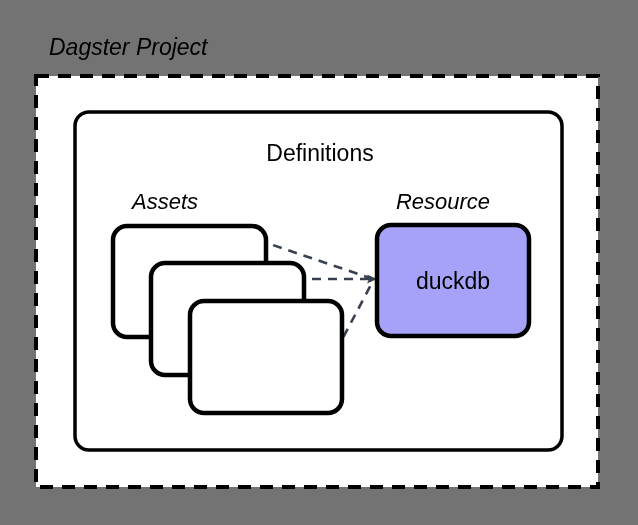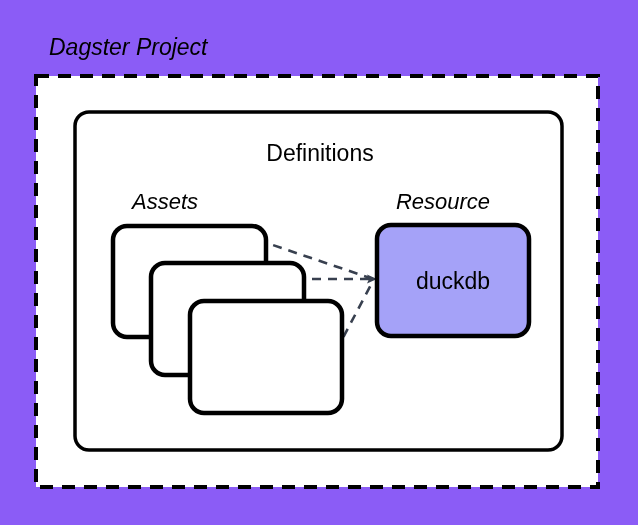--- a/index.html
+++ b/index.html
@@ -9,21 +9,21 @@
     background: #ffffff;
   }
   body {
     font-family: "Liberation Sans", sans-serif;
     -webkit-font-smoothing: antialiased;
   }
   #diagram-root {
     position: relative;
     width: 638px;
     height: 525px;
-    background: #8b5cf6;
+    background: #737373;
     overflow: hidden;
   }
   #diagram-svg {
     position: absolute;
     left: 0;
     top: 0;
     width: 638px;
     height: 525px;
     display: block;
   }

